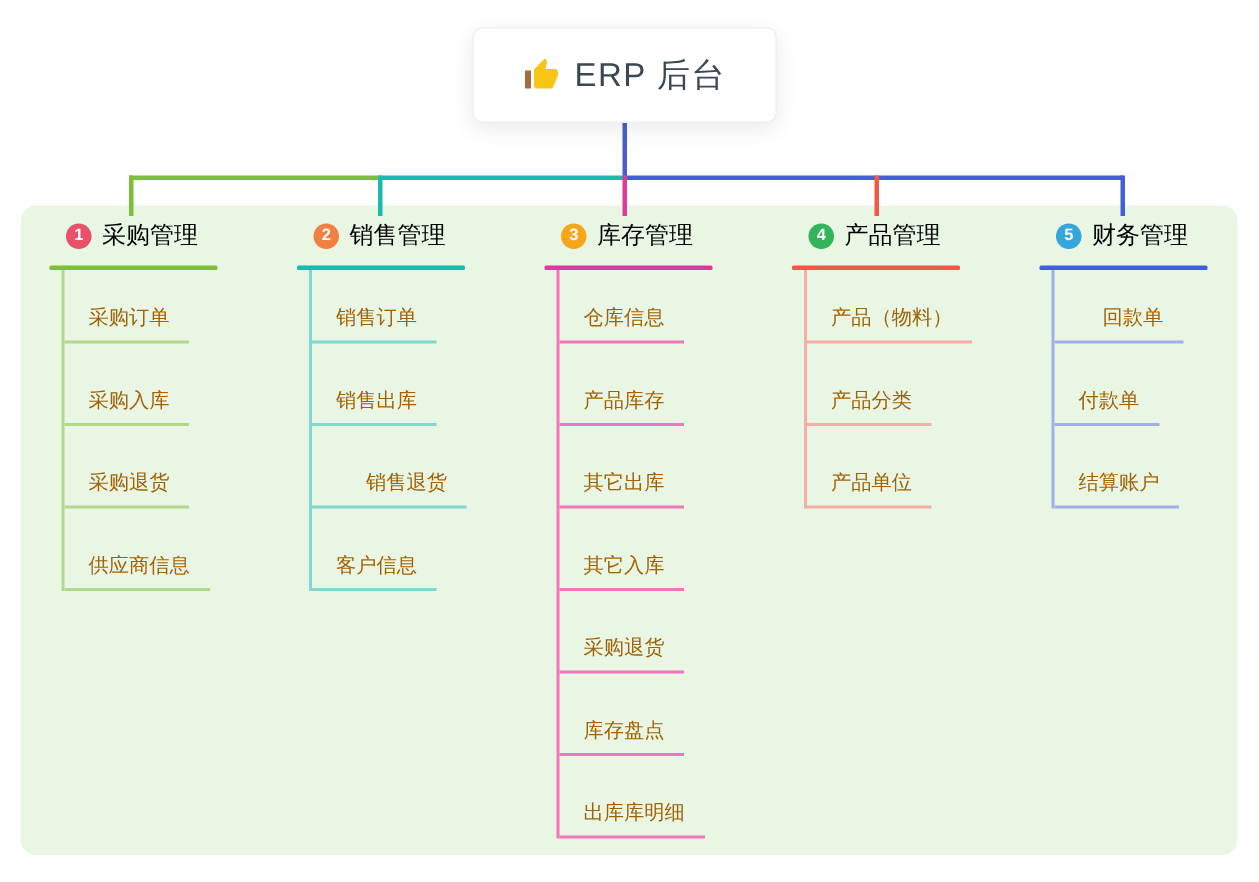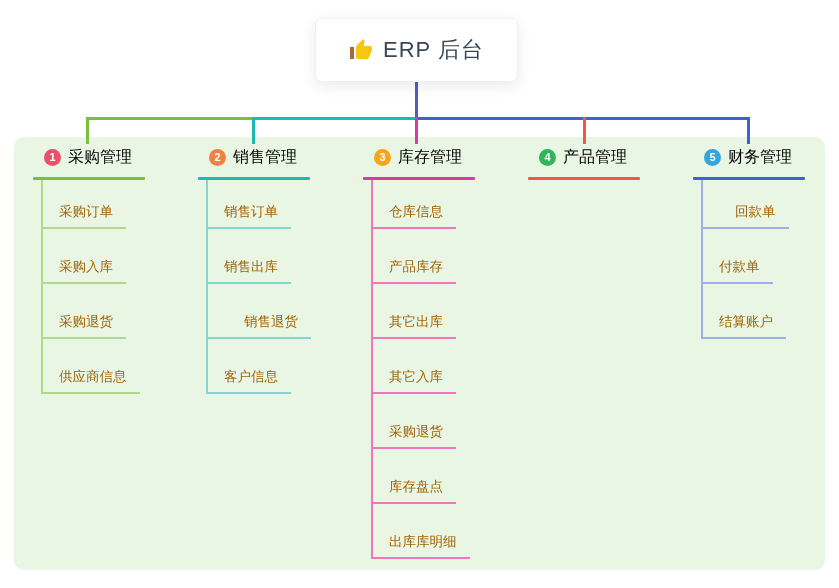--- a/index.html
+++ b/index.html
@@ -139,20 +139,31 @@
           </div>
         </div>
   </div>
 
   <div class="branch" style="left: 528px;">
     <div class="branch-title">
       <span class="badge" style="background: rgb(49, 180, 90);">4</span>
       <span class="branch-title-label">产品管理</span>
     </div>
     <div class="branch-underline" style="background: rgb(242, 87, 75);"></div>
+    <div class="branch-children" style="border-left-color: rgb(249, 172, 165);">
+          <div class="child">
+            <span class="child-label" style="border-bottom-color: rgb(249, 172, 165);">产品（物料）</span>
+          </div>
+          <div class="child">
+            <span class="child-label" style="border-bottom-color: rgb(249, 172, 165);">产品分类</span>
+          </div>
+          <div class="child">
+            <span class="child-label" style="border-bottom-color: rgb(249, 172, 165);">产品单位</span>
+          </div>
+        </div>
   </div>
 
   <div class="branch" style="left: 693px;">
     <div class="branch-title">
       <span class="badge" style="background: rgb(53, 165, 220);">5</span>
       <span class="branch-title-label">财务管理</span>
     </div>
     <div class="branch-underline" style="background: rgb(65, 95, 214);"></div>
     <div class="branch-children" style="border-left-color: rgb(159, 176, 232);">
           <div class="child">

